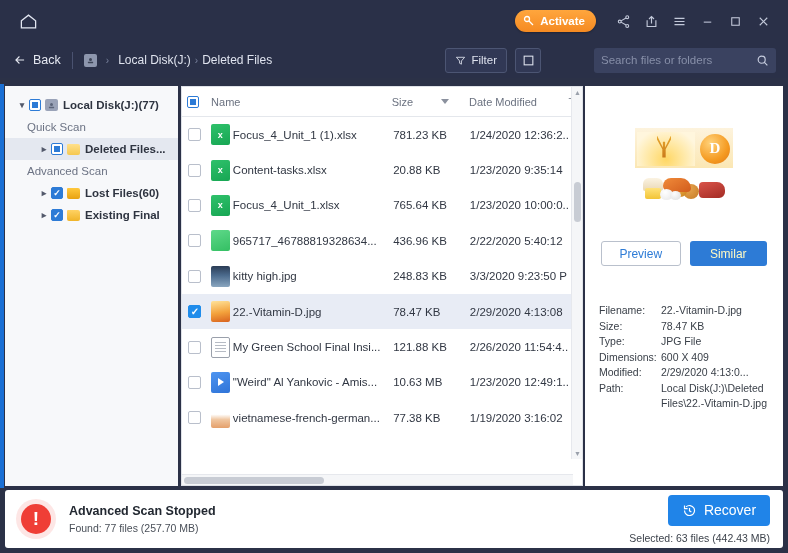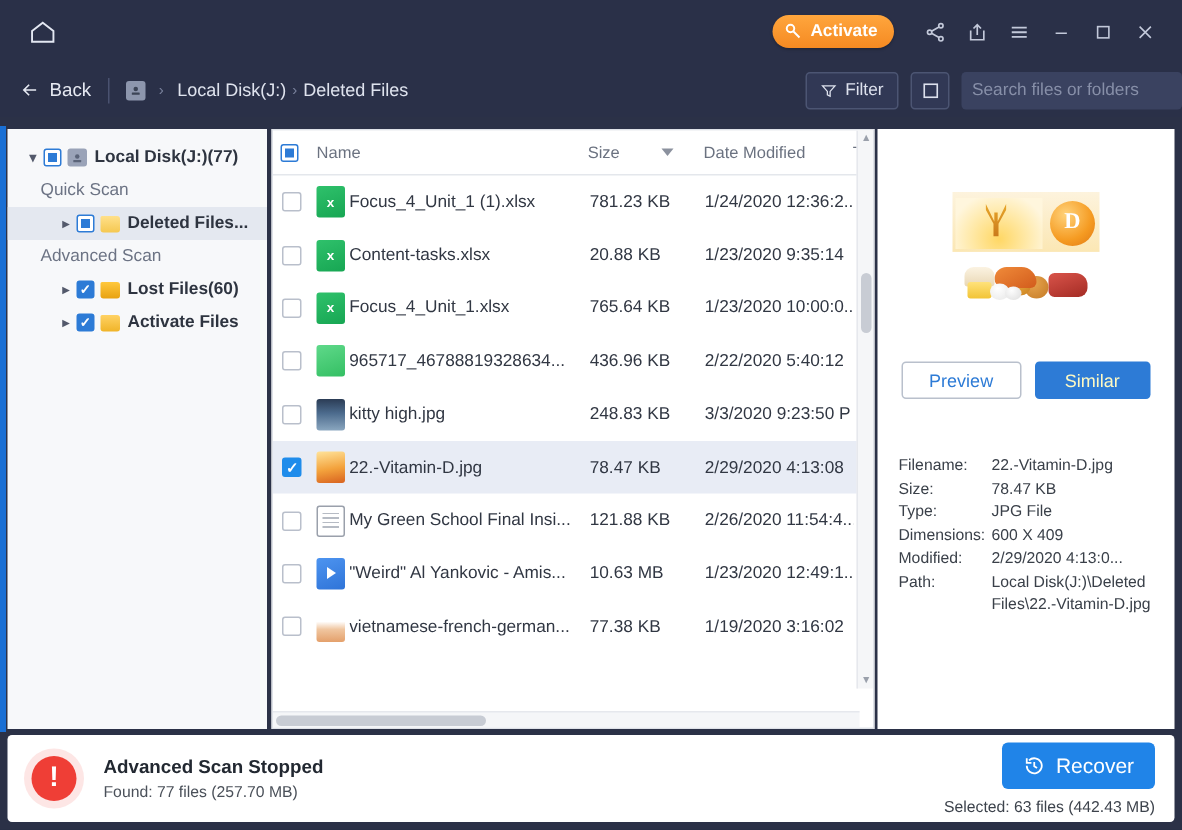--- a/index.html
+++ b/index.html
@@ -64,38 +64,38 @@
     display: flex; align-items: center; gap: 5px;
     color: #dfe3ee; font-size: 12px; cursor: pointer;
   }
   .crumb-arrow { color: #79819c; font-size: 10px; margin: 0 4px; }
   .disk-icon {
     width: 13px; height: 13px; background: #8d96ad; border-radius: 2px;
     display:flex; align-items:center; justify-content:center;
   }
   .nav-right {
     margin-left: auto; display: flex; align-items: flex-end;
-    gap: 8px; 
+    gap: 8px; padding-right: 12px;
   }
   .filter-btn {
     display: flex; align-items: center; gap: 5px;
     border: 1px solid #4c5573; border-radius: 3px;
     height: 25px; padding: 0 9px; color: #dde1ed;
     font-size: 11.5px; cursor: pointer; background: #313855;
   }
   .view-btn {
     width: 26px; height: 25px; border: 1px solid #4c5573;
     border-radius: 3px; background: #313855;
     display: flex; align-items: center; justify-content: center;
     cursor: pointer;
   }
   .searchbox {
     display: flex; align-items: center;
-    width: 147px; height: 25px; background: #3a4260;
-    border-radius: 3px; padding: 0 7px;
+    width: 182px; height: 25px; background: #3a4260;
+    border-radius: 3px; padding: 0 7px; margin-left: 45px;
   }
   .searchbox input {
     flex: 1; background: transparent; border: none; outline: none;
     color: #d5daea; font-size: 11.5px;
     font-family: "Liberation Sans", sans-serif;
   }
   .searchbox input::placeholder { color: #878fa8; }
 
   
   .accent-strip {
@@ -458,21 +458,21 @@
       <span class="twist">▸</span>
       <span class="cbox checked"></span>
       <span class="folder-ic f-orange"></span>
       <span class="tree-txt">Lost Files(60)</span>
     </div>
 
     <div class="tree-row bold" style="padding-left:32px">
       <span class="twist">▸</span>
       <span class="cbox checked"></span>
       <span class="folder-ic f-yellow"></span>
-      <span class="tree-txt">Activate Files</span>
+      <span class="tree-txt">Existing Final</span>
     </div>
   </div>
 
   <div class="filelist">
     <div class="fl-head">
       <div class="c-chk">
         <span class="cbox partial"></span>
       </div>
       <div class="c-name">Name</div>
       <div class="c-size">

